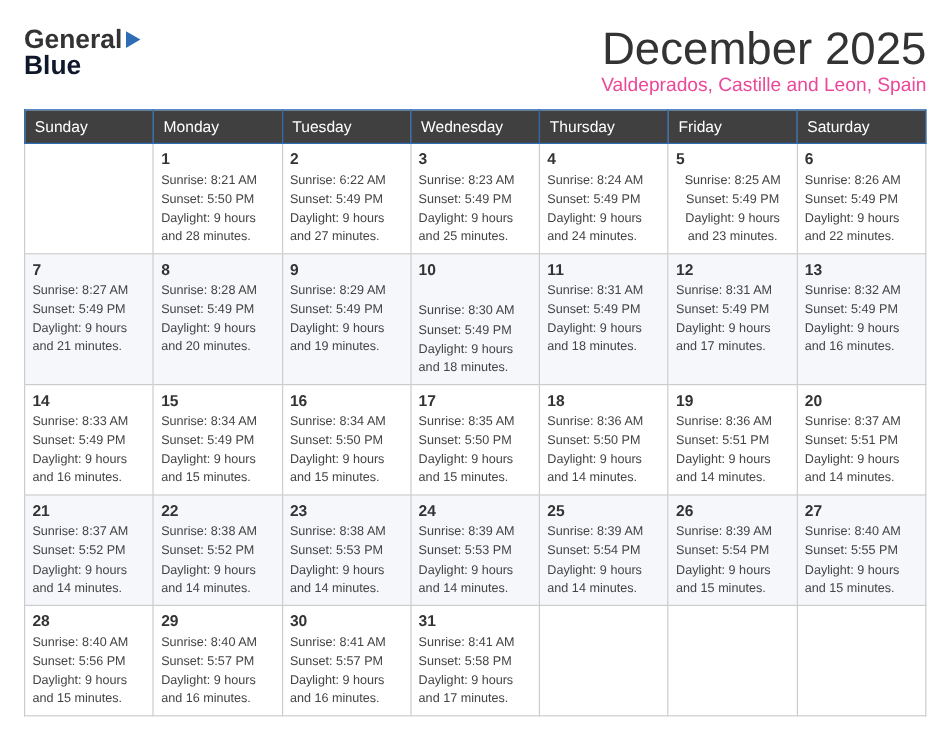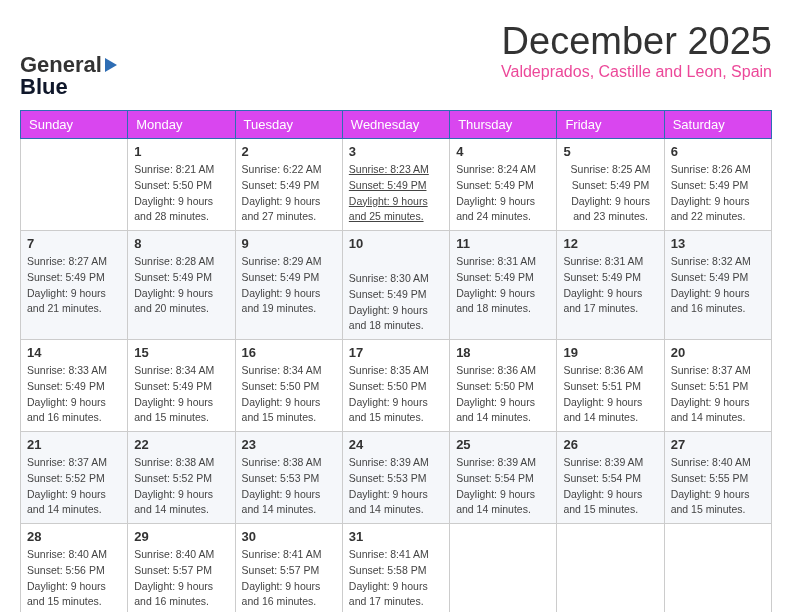--- a/index.html
+++ b/index.html
@@ -13,41 +13,40 @@
     .header {
       display: flex;
       justify-content: space-between;
       align-items: flex-start;
       margin-bottom: 10px;
     }
     .logo {
       display: flex;
       flex-direction: column;
       align-items: flex-start;
-      margin-top: 32px;
     }
     .title-block {
       text-align: right;
     }
     .month-title {
       font-size: 38px;
       font-weight: normal;
       color: #333;
     }
     .location-title {
       font-size: 16px;
       color: #ec4899;
     }
     .calendar-table {
       width: 100%;
       border-collapse: collapse;
       font-size: 11px;
     }
     .calendar-table th {
-      background-color: #d946ef;
+      background-color: #404040;
       color: #fff;
       text-align: left;
       padding: 6px 8px;
       font-size: 13px;
       font-weight: normal;
       border: 1px solid #2e6db4;
     }
     .calendar-table td {
       border: 1px solid #ccc;
       vertical-align: top;
@@ -116,21 +115,21 @@
         </td>
         <td>
           <div class="day-number">2</div>
           <div class="day-info" style="white-space: pre-line;">Sunrise: 6:22 AM
 Sunset: 5:49 PM
 Daylight: 9 hours
 and 27 minutes.</div>
         </td>
         <td>
           <div class="day-number">3</div>
-          <div class="day-info" style="white-space: pre-line; text-decoration: underline;">Sunrise: 8:23 AM
+          <div class="day-info" style="white-space: pre-line;">Sunrise: 8:23 AM
 Sunset: 5:49 PM
 Daylight: 9 hours
 and 25 minutes.</div>
         </td>
         <td>
           <div class="day-number">4</div>
           <div class="day-info" style="white-space: pre-line;">Sunrise: 8:24 AM
 Sunset: 5:49 PM
 Daylight: 9 hours
 and 24 minutes.</div>

